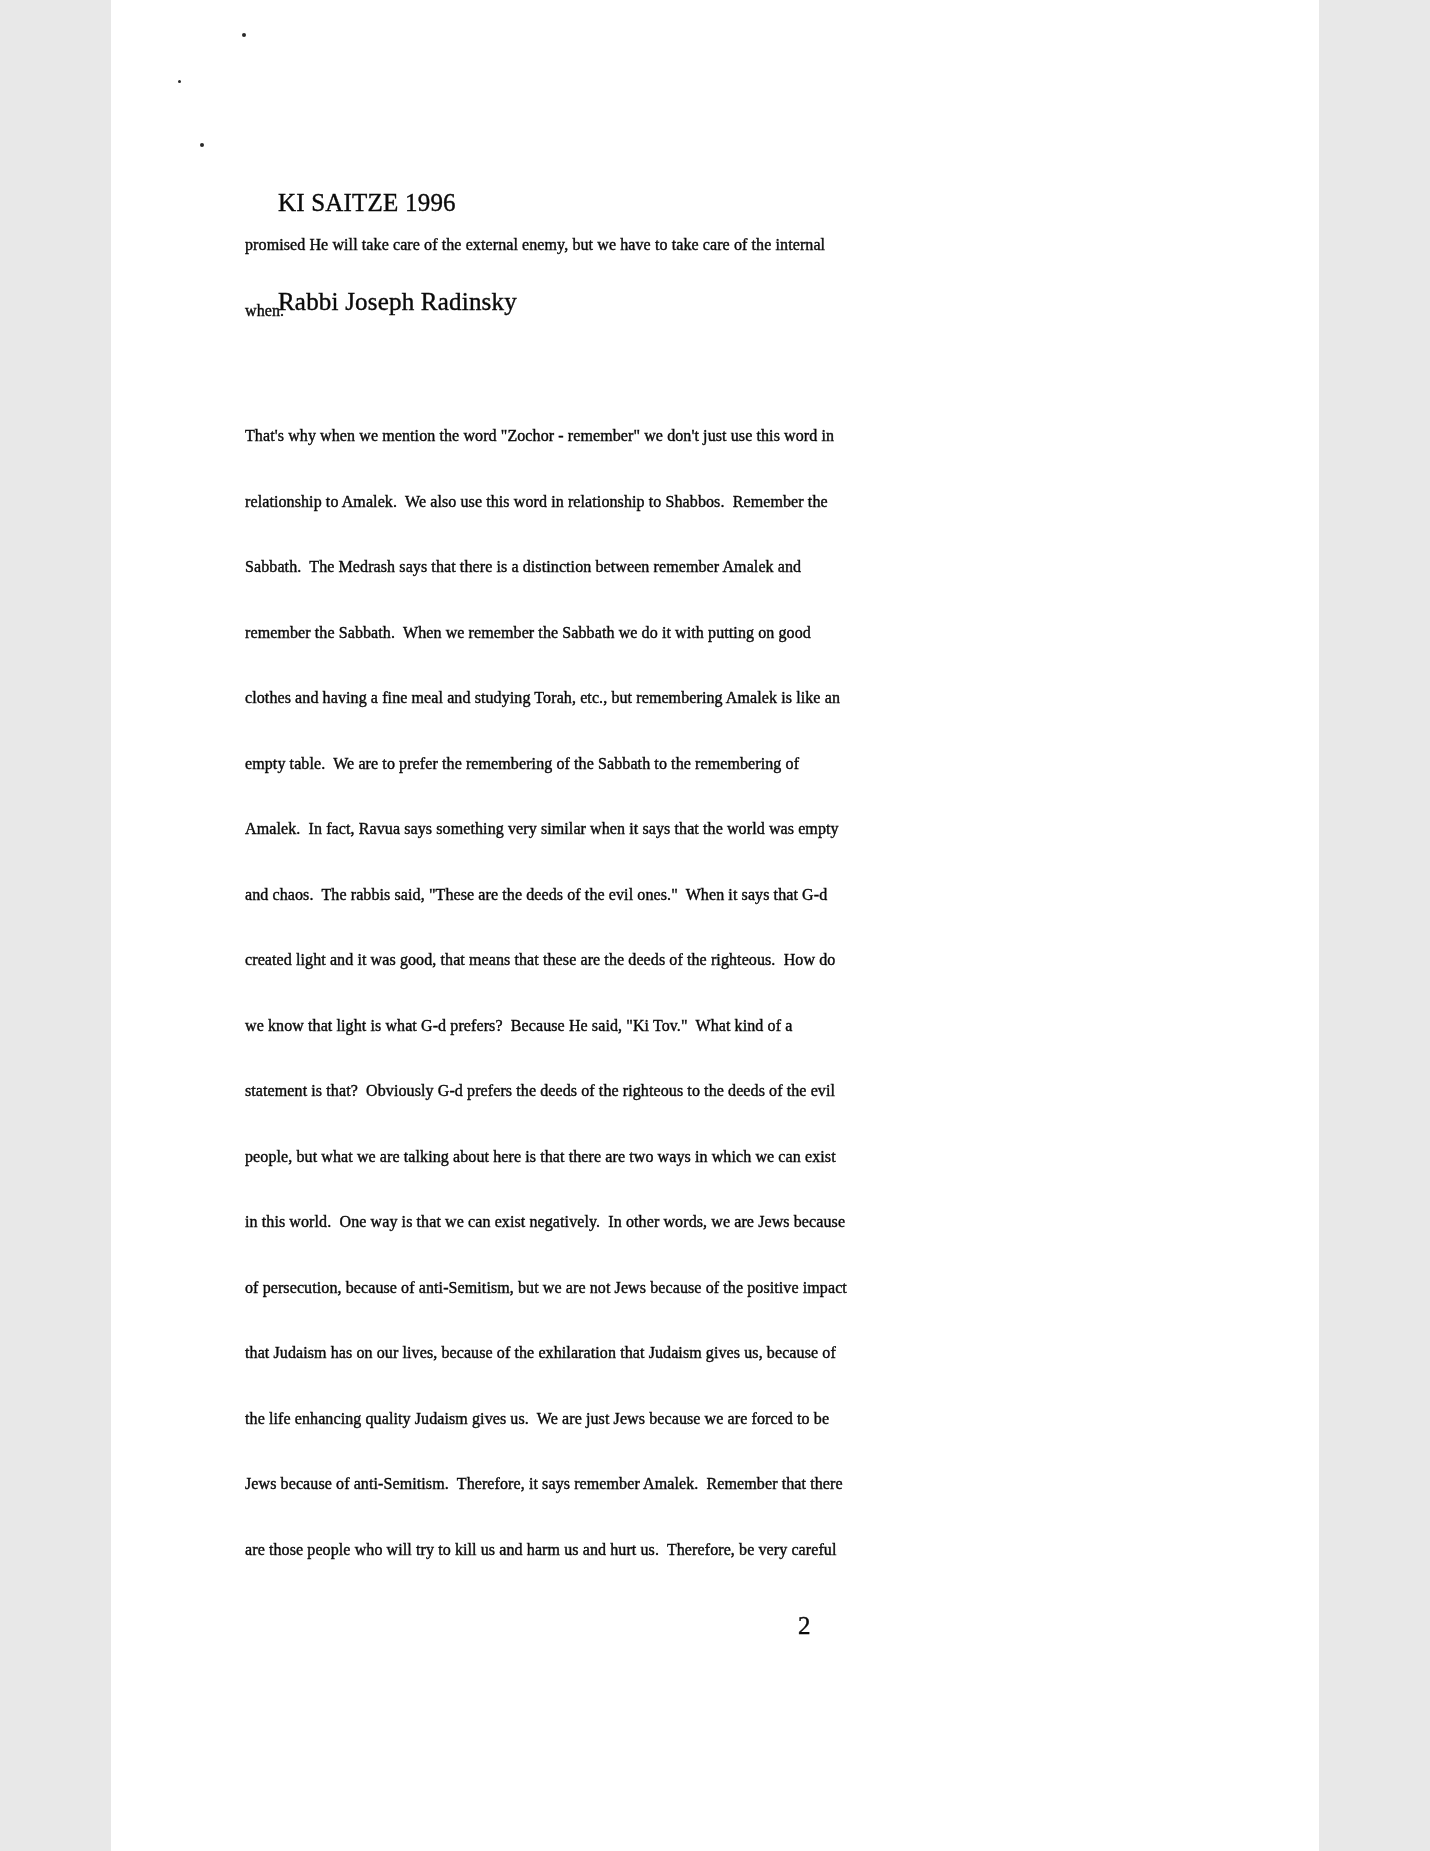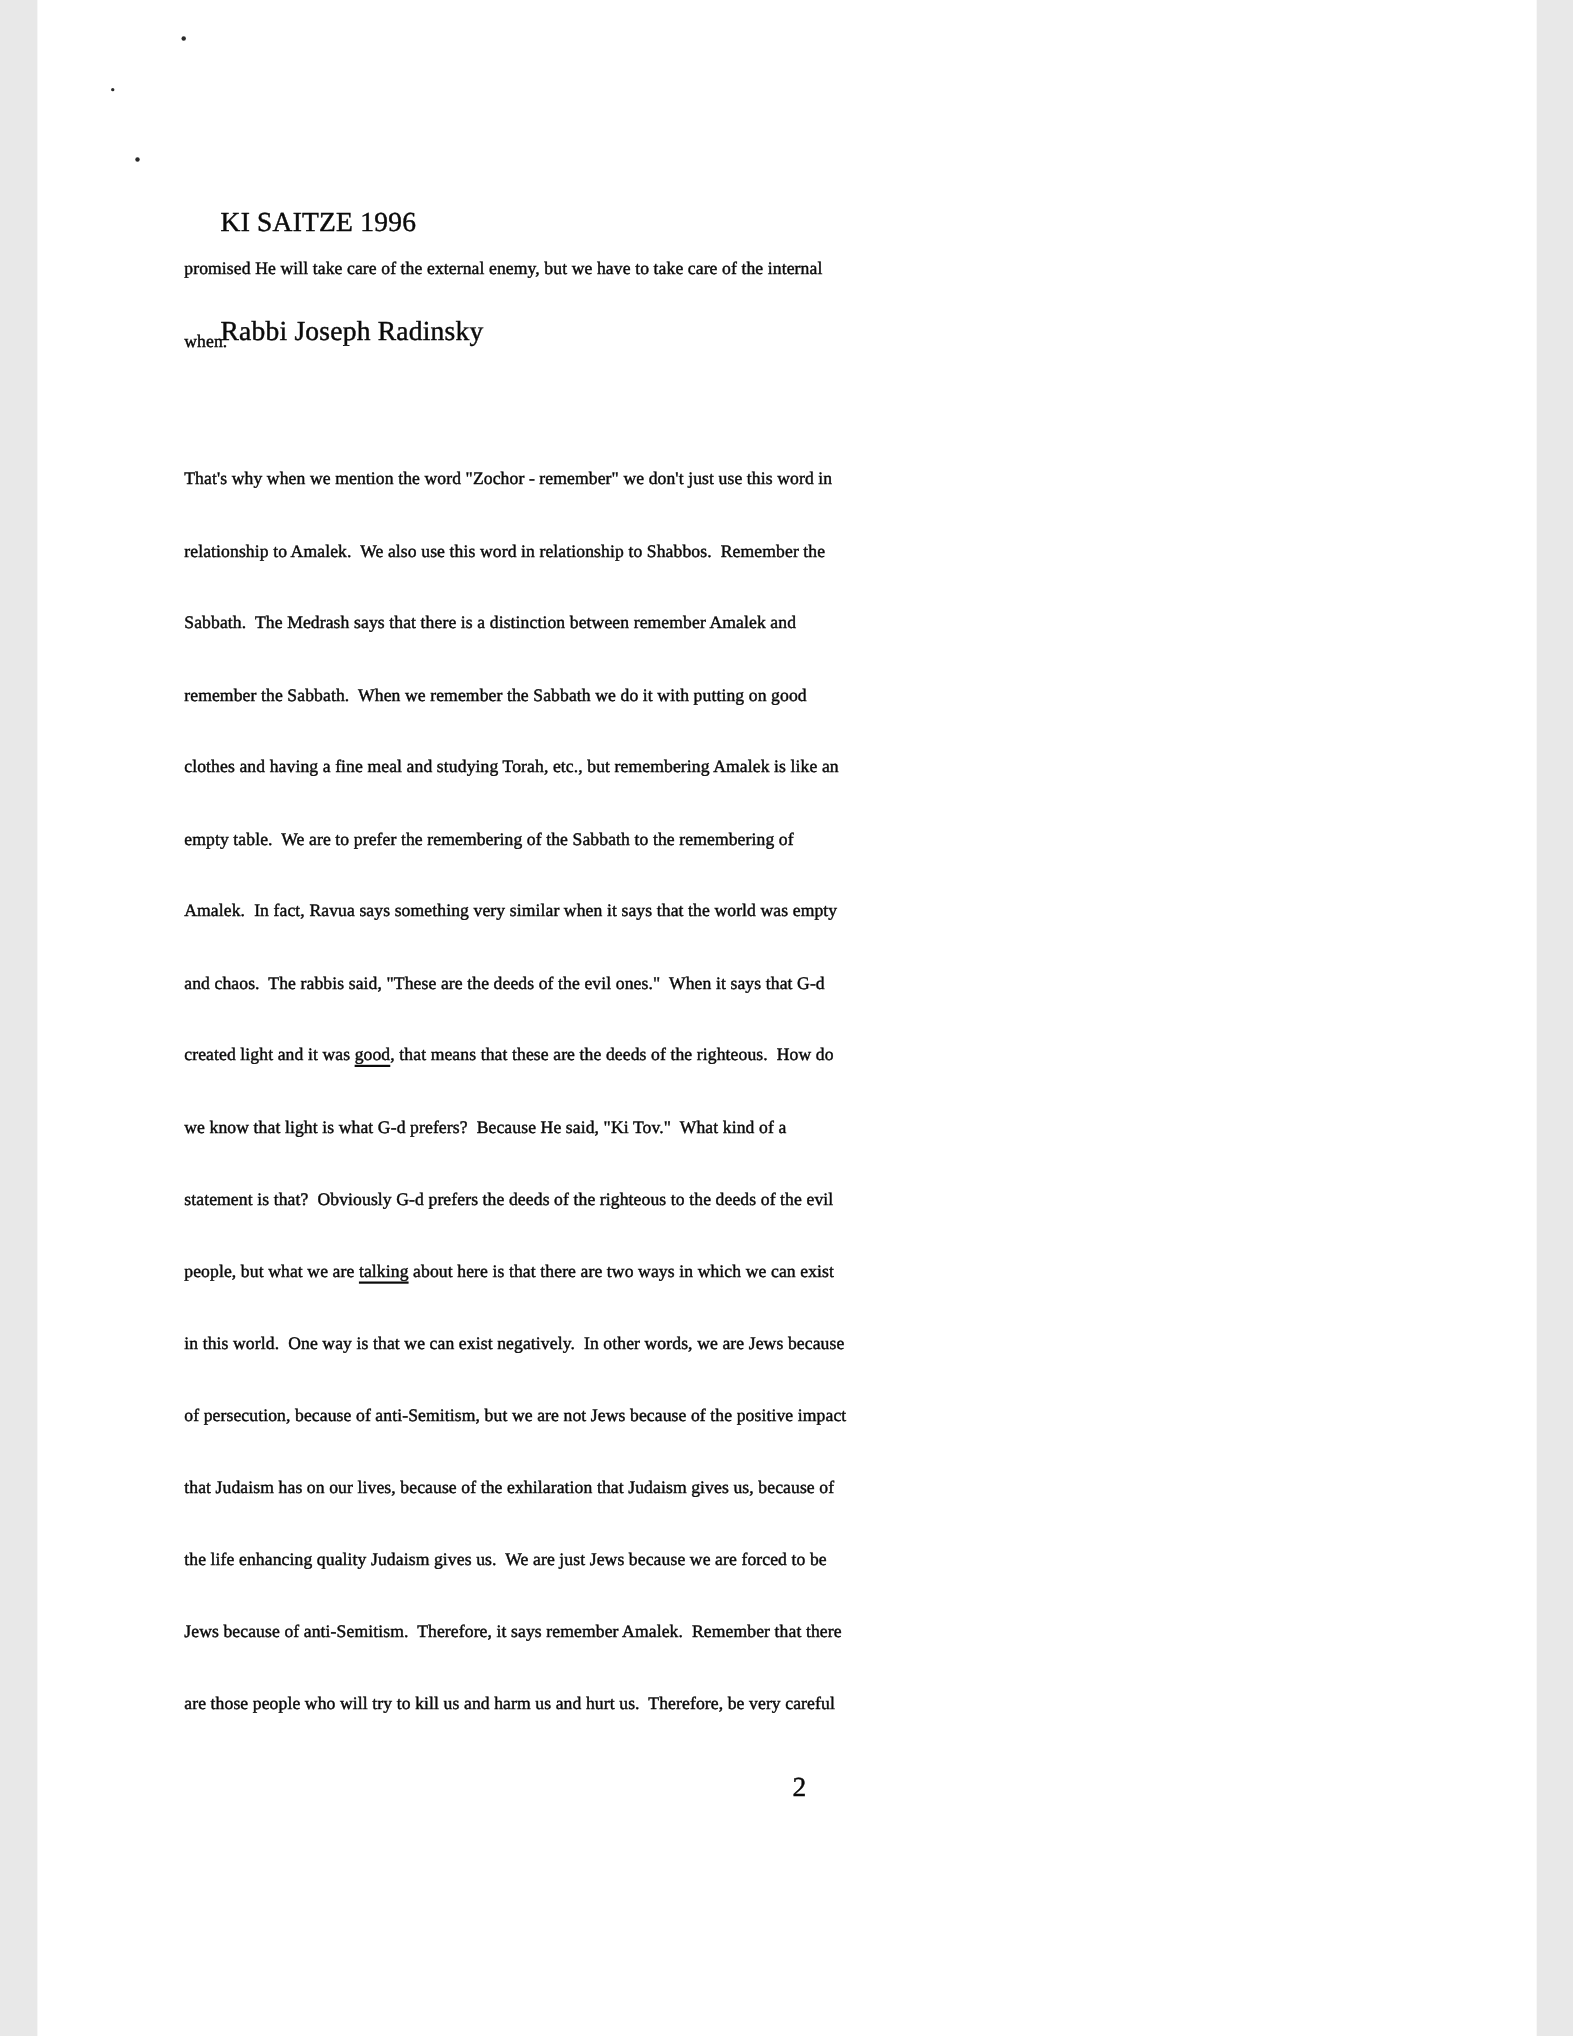--- a/index.html
+++ b/index.html
@@ -1,19 +1,19 @@
 <!DOCTYPE html>
 <html><head>
 <meta charset="utf-8">
 <style>
   * { margin: 0; padding: 0; box-sizing: border-box; }
   html, body { background: #e8e8e8; }
   .page {
     position: relative;
-    width: 1363px;
+    width: 1208px;
     height: 1851px;
     margin: 0 auto;
     background: #ffffff;
     overflow: hidden;
     font-family: "Liberation Serif", "DejaVu Serif", serif;
     color: #0b0b0b;
     -webkit-text-stroke: 0.4px #0b0b0b;
   }
   .header {
     position: absolute;
@@ -29,21 +29,20 @@
     left: 134px;
     font-size: 16px;
     line-height: 65.5px;
     white-space: pre;
     letter-spacing: 0.1px;
   }
   .para1 { top: 212px; }
   .para2 { top: 403px; }
   .line { white-space: pre; }
   .u {
-    text-decoration: underline;
     text-decoration-thickness: 2px;
     text-underline-offset: 4px;
   }
   .pagenum {
     position: absolute;
     left: 687px;
     top: 1612px;
     font-size: 25px;
   }
   .speck {

